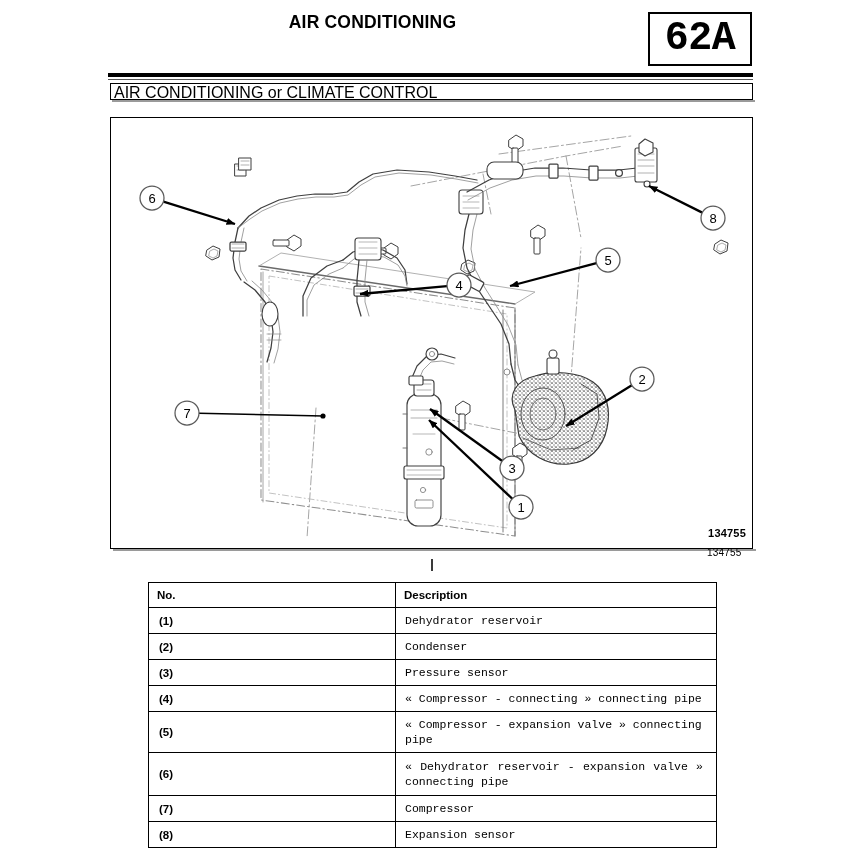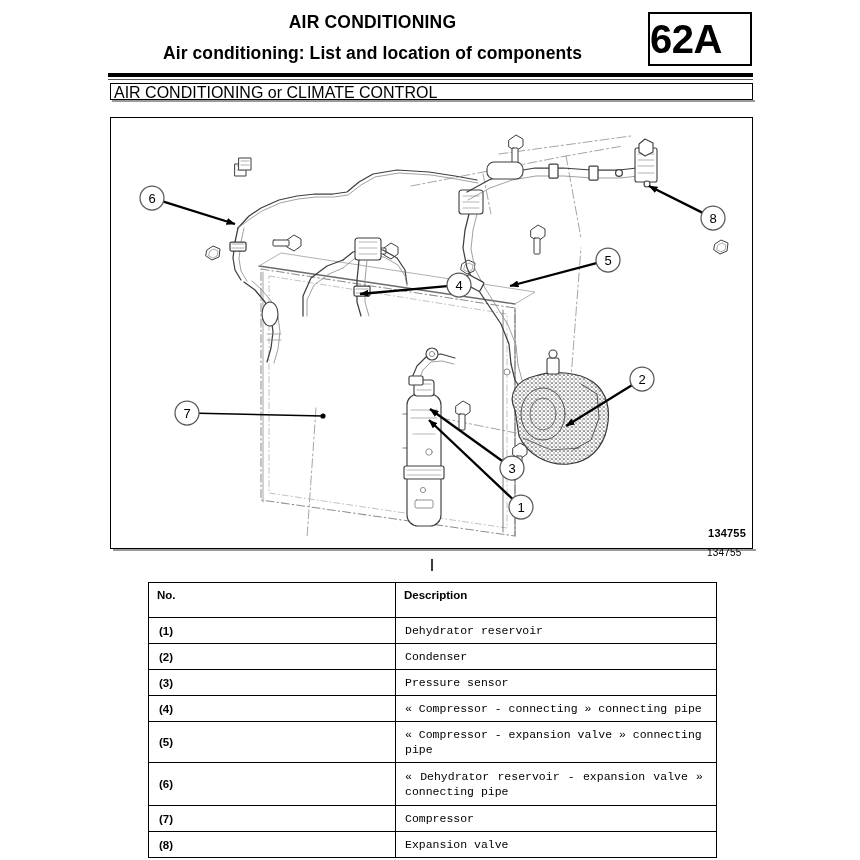--- a/index.html
+++ b/index.html
@@ -47,21 +47,22 @@
   }
   #section-code-box {
     position: absolute;
     left: 648px; top: 12px;
     width: 104px;
     height: 54px;
     border: 2px solid #000;
     box-sizing: border-box;
     display: flex;
     align-items: center;
-    justify-content: flex-start;
+    justify-content: center;
+    font-family: Liberation Mono, monospace;
   }
   #section-code {
     font-size: 40px;
     font-weight: bold;
     line-height: 40px;
     letter-spacing: -0.5px;
   }
 
   
   #rule-thick {
@@ -159,21 +160,21 @@
     border: 1px solid #000;
     vertical-align: middle;
     font-size: 11.5px;
     padding: 5px 0 5px 8px;
     text-align: left;
     font-weight: normal;
   }
   #components-table thead th {
     font-weight: bold;
     padding-top: 6px;
-    padding-bottom: 16px;
+    padding-bottom: 6px;
   }
   #components-table col.c-no { width: 247px; }
   #components-table col.c-desc { width: 321px; }
   #components-table td.cell-no {
     font-weight: bold;
     padding-left: 10px;
   }
   #components-table td.cell-desc {
     padding-left: 9px;
     line-height: 15px;
@@ -188,21 +189,20 @@
     width: 298px;
     text-align: justify;
   }
 </style>
 </head>
 <body>
 
 <div id="header">
   <div id="title-block">
     <div id="main-title">AIR CONDITIONING</div>
-    <div id="sub-title">Air conditioning: List and location of components</div>
   </div>
   <div id="section-code-box">
     <span id="section-code">62A</span>
   </div>
 </div>
 
 <div id="rule-thick"></div>
 <div id="rule-thin"></div>
 
 <div id="subtitle-bar">
@@ -487,16 +487,16 @@
         <td class="cell-desc">
           <span class="desc-justify">« Dehydrator reservoir - expansion valve » connecting pipe</span>
         </td>
       </tr>
       <tr>
         <td class="cell-no">(7)</td>
         <td class="cell-desc">Compressor</td>
       </tr>
       <tr>
         <td class="cell-no">(8)</td>
-        <td class="cell-desc">Expansion valve</td>
+        <td class="cell-desc">Expansion sensor</td>
       </tr>
     </tbody>
 </table>
 
 </body></html>

